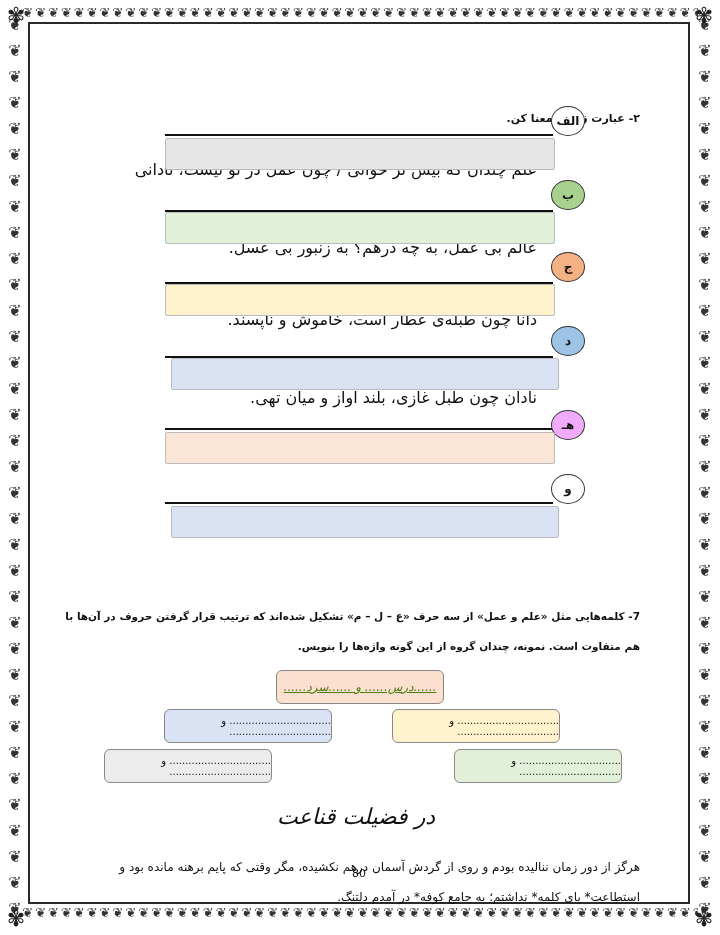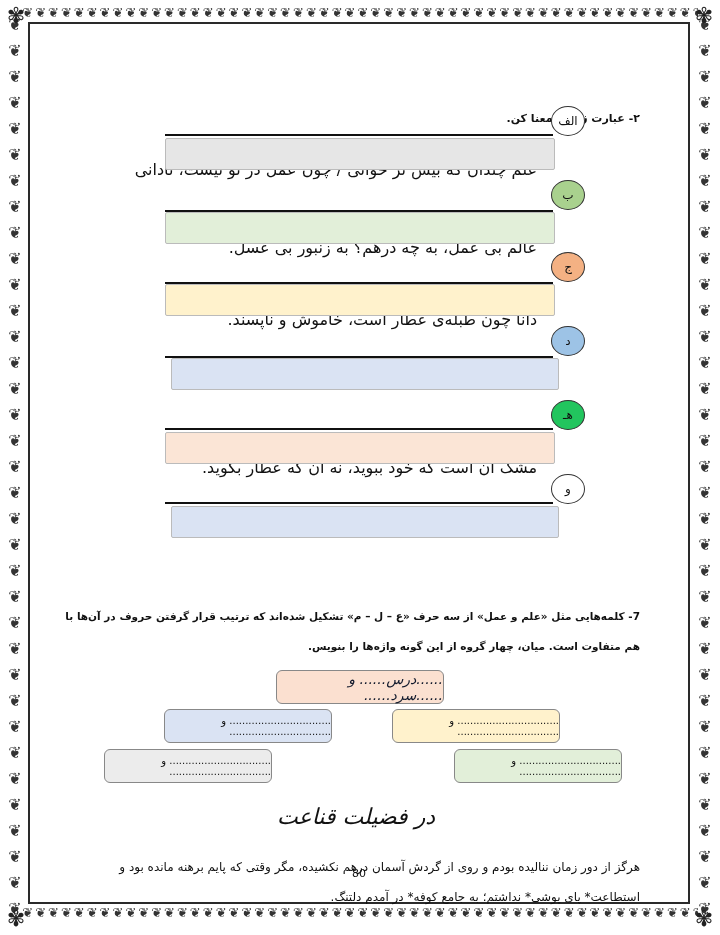--- a/index.html
+++ b/index.html
@@ -21,32 +21,32 @@
 
   .rtl { direction:rtl; unicode-bidi:embed;margin-top:48px; }
 
   .q-title { position:absolute; right:80px; top:64px; font-size:11px; font-weight:bold; }
 
   .item { position:absolute; left:165px; width:420px; }
   .item .line { position:absolute; left:0; right:32px; height:2px; background:#111; }
   .item .text { position:absolute; right:48px; font-size:16px; white-space:nowrap; }
   .item .badge {
     position:absolute; right:0; width:34px; height:30px; border-radius:50%;
-    border:1.5px solid #333; box-sizing:border-box; font-size:12px; font-weight:normal;
+    border:1.5px solid #333; box-sizing:border-box; font-size:12px; font-weight:bold;
     display:flex; align-items:center; justify-content:center; background:#fff;
   }
   .item .answer { position:absolute; left:0; height:32px; border:1px solid #bbb; box-sizing:border-box; border-radius:2px; }
 
   .q3 { position:absolute; right:80px; font-size:10.5px; font-weight:bold; white-space:nowrap; }
 
   .pair-box {
     position:absolute; width:168px; height:34px; border:1px solid #888; border-radius:6px; box-sizing:border-box;
     font-size:10px; display:flex; align-items:center; justify-content:center; letter-spacing:0;
   }
-  .pair-box .example { color:#0f172a; font-style:italic; font-size:14px; }
+  .pair-box .example { color:#4d7c0f; font-style:italic; font-size:12px;text-decoration:underline; }
 
   .heading2 { position:absolute; left:0; width:712px; top:756px; text-align:center; font-family:"DejaVu Serif", serif; font-style:italic; font-size:22px; }
   .para { position:absolute; right:80px; font-size:12px; white-space:nowrap; }
   .page-num { position:absolute; left:352px; top:867px; font-size:11px; }
 </style>
 </head>
 <body>
 
 <div class="border-strip border-top" id="bt">❦❦❦❦❦❦❦❦❦❦❦❦❦❦❦❦❦❦❦❦❦❦❦❦❦❦❦❦❦❦❦❦❦❦❦❦❦❦❦❦❦❦❦❦❦❦❦❦❦❦❦❦❦❦❦❦❦❦❦❦</div>
 <div class="border-strip border-bottom" id="bb">❦❦❦❦❦❦❦❦❦❦❦❦❦❦❦❦❦❦❦❦❦❦❦❦❦❦❦❦❦❦❦❦❦❦❦❦❦❦❦❦❦❦❦❦❦❦❦❦❦❦❦❦❦❦❦❦❦❦❦❦</div>
@@ -147,45 +147,45 @@
 </div>
 
 <div class="item" style="top:250px;height:70px">
   <div class="text rtl" style="top:12px">دانا چون طبله‌ی عطار است، خاموش و ناپسند.</div>
   <div class="line" style="top:32px"></div>
   <div class="badge" style="top: 2px; background: rgb(244, 177, 131);">ج</div>
   <div class="answer" style="top: 34px; width: 390px; background: rgb(255, 242, 204);"></div>
 </div>
 
 <div class="item" style="top:324px;height:70px">
+  <div class="text rtl" style="top:16px">نادان چون طبل غازی، بلند آواز و میان تهی.</div>
   <div class="line" style="top:32px"></div>
   <div class="badge" style="top: 2px; background: rgb(157, 195, 230);">د</div>
   <div class="answer" style="top: 34px; left: 6px; width: 388px; background: rgb(218, 227, 243);"></div>
 </div>
 
 <div class="item" style="top:396px;height:70px">
-  <div class="text rtl" style="top:14px">مشک آن است که خود ببوید، نه آن که عطار بگوید.</div>
   <div class="line" style="top:32px"></div>
-  <div class="badge" style="top: 4px; background: #22c55e;">هـ</div>
+  <div class="badge" style="top: 14px; background: #f0abfc;">هـ</div>
   <div class="answer" style="top: 36px; width: 390px; background: rgb(251, 229, 214);"></div>
 </div>
 
 <div class="item" style="top:472px;height:70px">
   <div class="line" style="top:30px"></div>
   <div class="badge" style="top: 2px; background: rgb(255, 255, 255);">و</div>
   <div class="answer" style="top: 34px; left: 6px; width: 388px; background: rgb(218, 227, 243);"></div>
 </div>
 
 <div class="q3 rtl" style="top:562px">7- کلمه‌هایی مثل «علم و عمل» از سه حرف «ع – ل – م» تشکیل شده‌اند که ترتیب قرار گرفتن حروف در آن‌ها با</div>
-<div class="q3 rtl" style="top:592px">هم متفاوت است. میان، چهار گروه از این گونه واژه‌ها را بنویس.</div>
+<div class="q3 rtl" style="top:592px">هم متفاوت است. نمونه، چندان گروه از این گونه واژه‌ها را بنویس.</div>
 
 <div class="pair-box rtl" style="left: 276px; top: 622px; background: rgb(251, 224, 208);">
   <span class="example">......درس...... و ......سرد......</span>
 </div>
 <div class="pair-box rtl" style="left: 164px; top: 661px; background: rgb(218, 227, 243);">................................ و ................................</div>
 <div class="pair-box rtl" style="left: 392px; top: 661px; background: rgb(255, 242, 204);">................................ و ................................</div>
 <div class="pair-box rtl" style="left: 104px; top: 701px; background: rgb(236, 236, 236);">................................ و ................................</div>
 <div class="pair-box rtl" style="left: 454px; top: 701px; background: rgb(226, 239, 217);">................................ و ................................</div>
 
 <div class="heading2 rtl">در فضیلت قناعت</div>
 <div class="para rtl" style="top:812px">هرگز از دور زمان ننالیده بودم و روی از گردش آسمان درهم نکشیده، مگر وقتی که پایم برهنه مانده بود و</div>
-<div class="para rtl" style="top:842px">استطاعت* پای پوشی* نداشتم؛ به جامع کوفه* در آمدم دلتنگ.</div>
+<div class="para rtl" style="top:842px">استطاعت* پای کلمه* نداشتم؛ به جامع کوفه* در آمدم دلتنگ.</div>
 <div class="page-num">80</div>
 
 </body></html>

